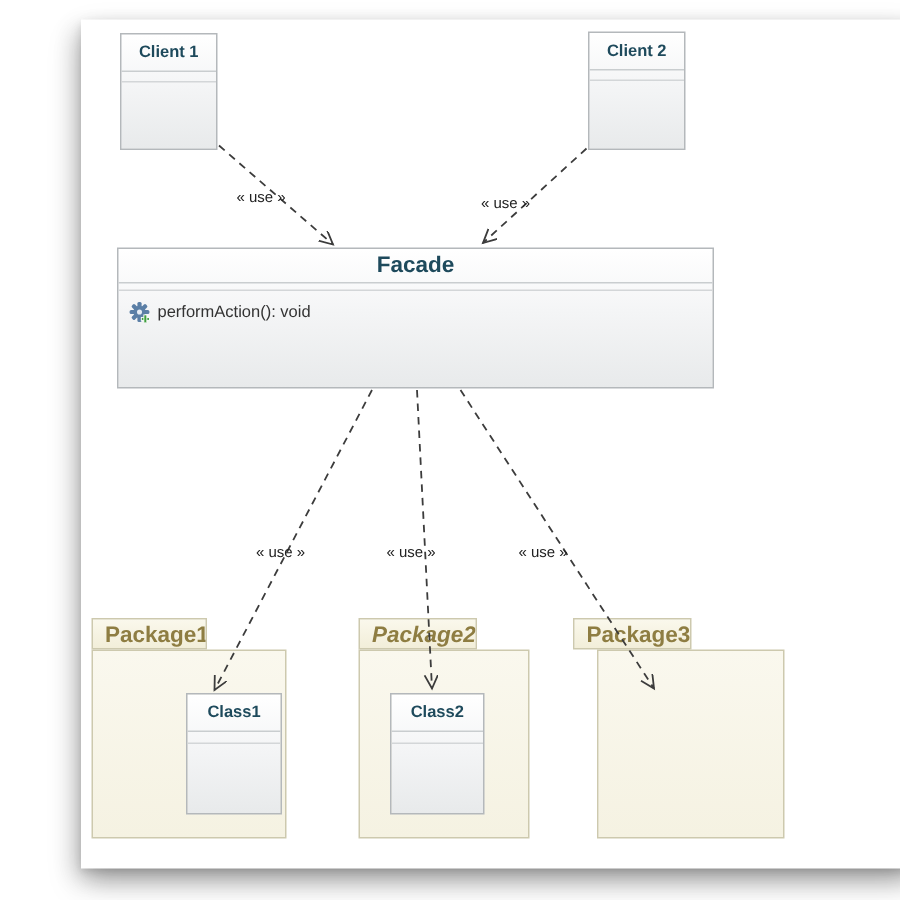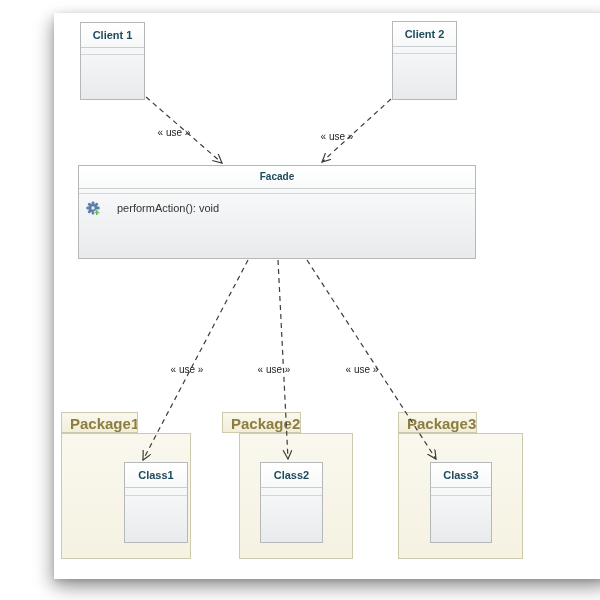--- a/index.html
+++ b/index.html
@@ -38,24 +38,24 @@
     font-weight: bold;
     font-size: 11px;
     line-height: 24px; height: 24px;
     color: var(--class-title-text, #1e4a5c);
     border-bottom: 1px solid #c9cdcf;
     white-space: nowrap; overflow: hidden;
   }
   .uml-attrs { flex: 0 0 auto; height: 7px; border-bottom: 1px solid #d3d6d8; }
   .uml-ops { flex: 1 1 auto; }
 
-  .facade-title { height: 22px; line-height: 22px; font-size: 10px; }
+  .facade-title { height: 22px; line-height: 22px; font-size: 15px; }
   .facade-attrs { height: 4px; }
   .method-row {
-    display: flex; align-items: center; gap: 17px;
+    display: flex; align-items: center; gap: 5px;
     padding: 7px 0 0 7px;
     font-size: 11px;
     color: var(--method-text, #333333);
     white-space: nowrap;
   }
   .method-row svg { flex: 0 0 auto; display: block; }
 
   
   .pkg-tab {
     position: absolute;
@@ -144,35 +144,30 @@
     </div>
 
     <div class="pkg-tab" style="left:7px; top:399px; width:77px;">Package1</div>
     <div class="pkg-body" style="left:7px; top:420px; width:130px; height:126px;"></div>
     <div class="uml-class node" style="left:34px; top:449px; width:64px; height:81px;margin-left:36px;">
       <div class="uml-title">Class1</div>
       <div class="uml-attrs"></div>
       <div class="uml-ops"></div>
     </div>
 
-    <div class="pkg-tab" style="left:168px; top:399px; width:79px;">Package2</div>
+    <div class="pkg-tab" style="left:185px; top:399px; width:79px;font-style:italic;">Package2</div>
     <div class="pkg-body" style="left:185px; top:420px; width:114px; height:126px;"></div>
     <div class="uml-class node" style="left:206px; top:449px; width:63px; height:81px;">
       <div class="uml-title">Class2</div>
       <div class="uml-attrs"></div>
       <div class="uml-ops"></div>
     </div>
 
-    <div class="pkg-tab" style="left:344px; top:399px; width:79px;">Package3</div>
+    <div class="pkg-tab" style="left:328px; top:399px; width:79px;">Package3</div>
     <div class="pkg-body" style="left:344px; top:420px; width:125px; height:126px;"></div>
-    <div class="uml-class node" style="left:376px; top:449px; width:62px; height:81px;">
-      <div class="uml-title">Class3</div>
-      <div class="uml-attrs"></div>
-      <div class="uml-ops"></div>
-    </div>
 
     <svg class="edges-layer">
       <defs>
         <marker id="openArrow" markerWidth="12" markerHeight="12" refX="9" refY="4.5" orient="auto" markerUnits="userSpaceOnUse">
           <path d="M0,0 L9,4.5 L0,9" fill="none" stroke="#3c3c3c" stroke-width="1.2"></path>
         </marker>
       </defs>
       <line class="edge" x1="92" y1="84" x2="168" y2="150" marker-end="url(#openArrow)"></line>
       <line class="edge" x1="337" y1="86" x2="268" y2="149" marker-end="url(#openArrow)"></line>
       <line class="edge" x1="194" y1="247" x2="89" y2="447" marker-end="url(#openArrow)"></line>

